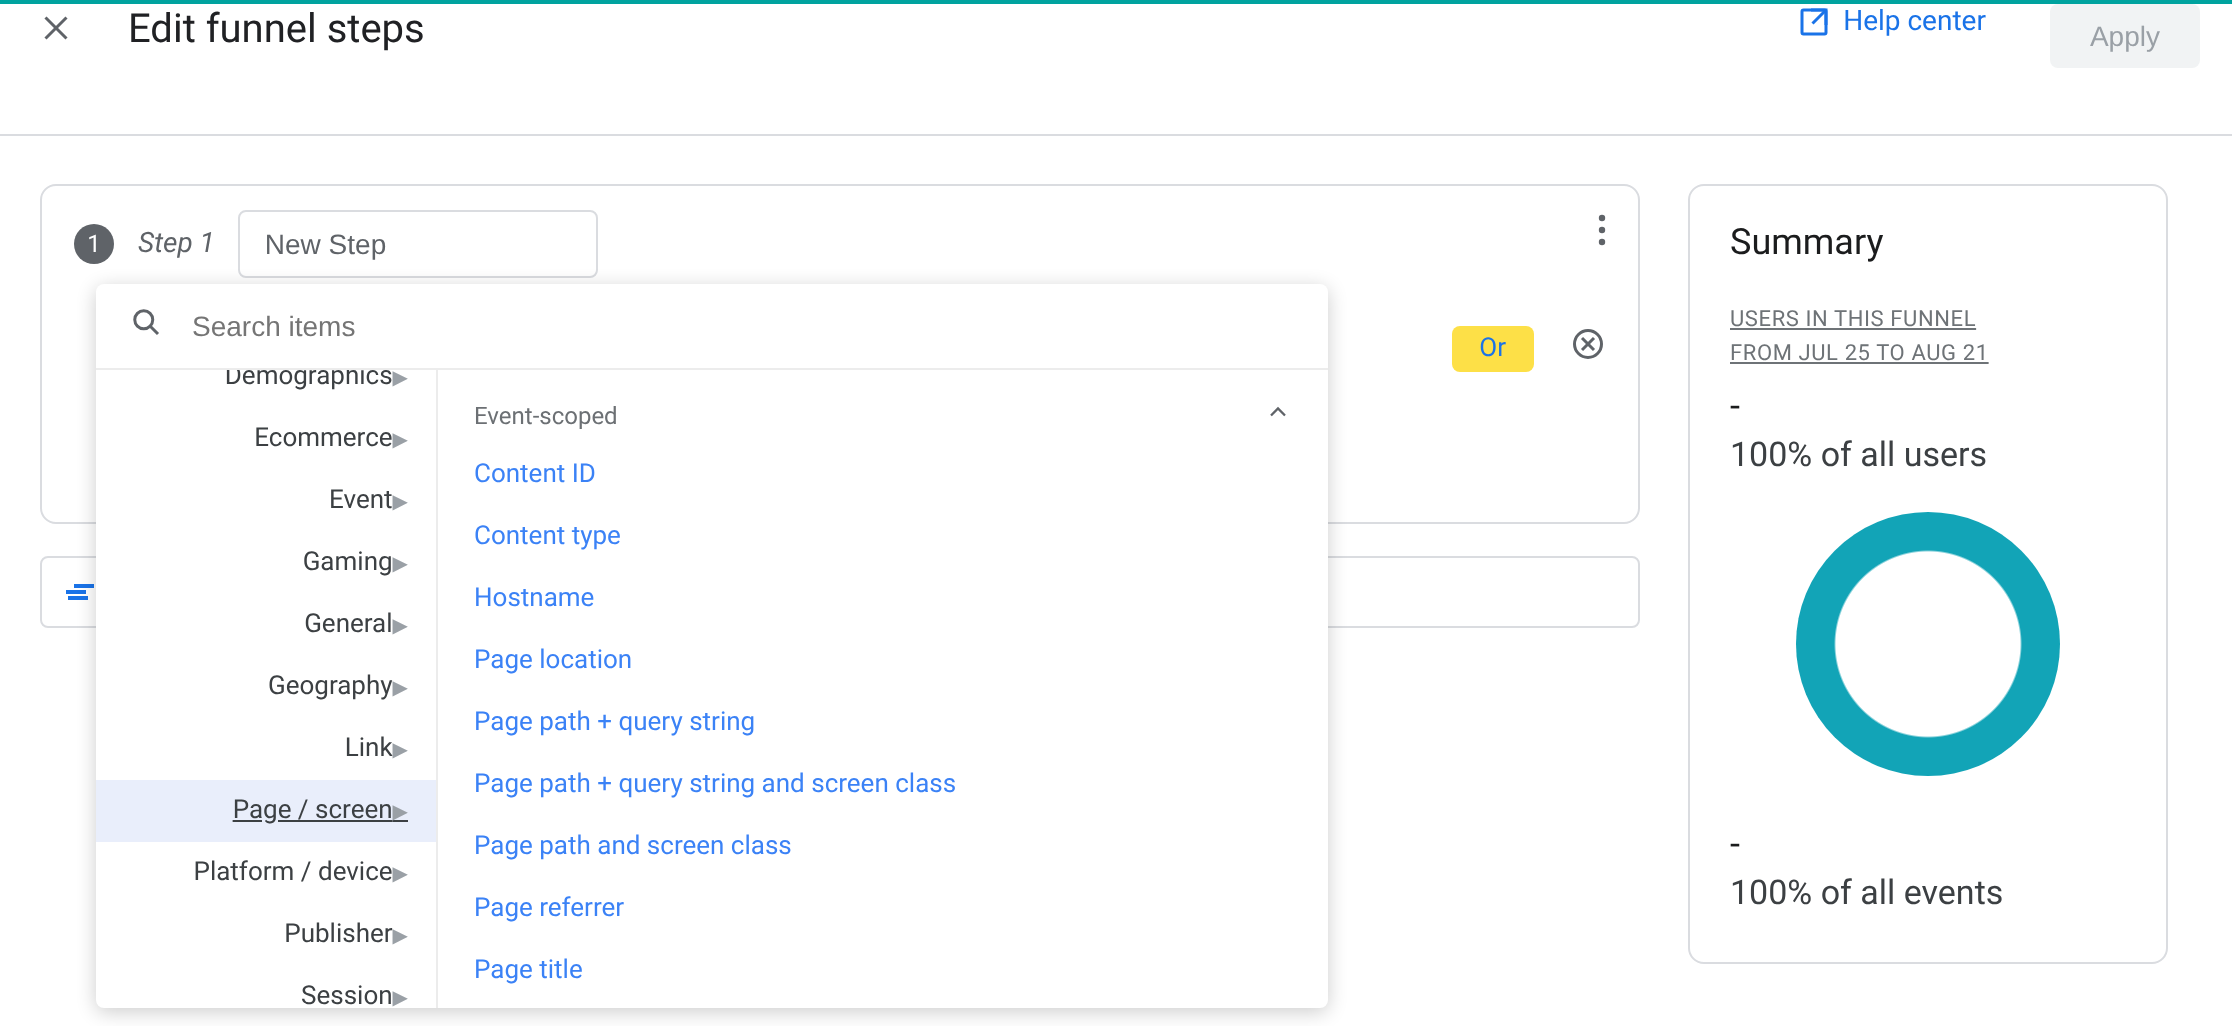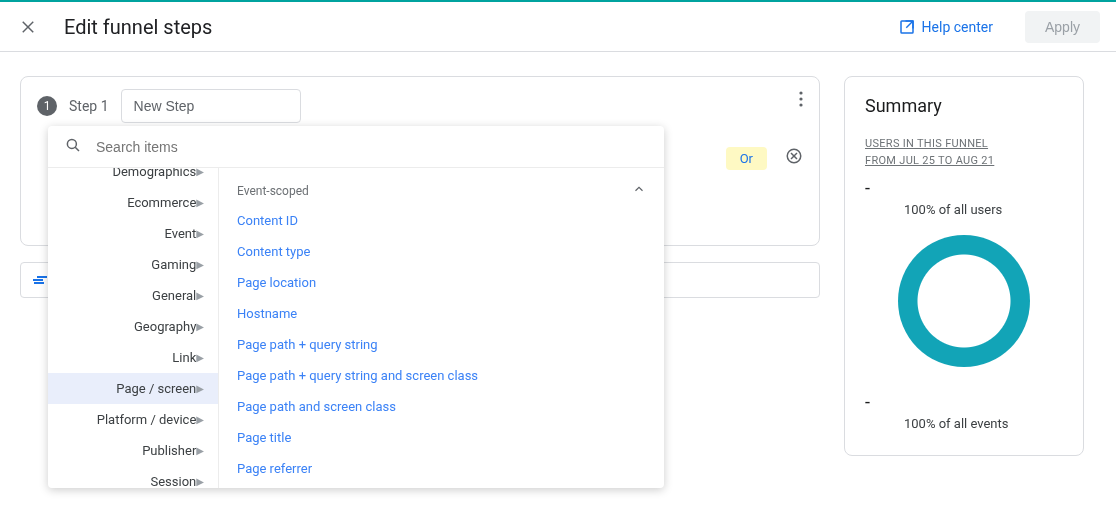--- a/index.html
+++ b/index.html
@@ -6,25 +6,25 @@
   body {
     font-family: Roboto, Arial, sans-serif;
     background: #fff;
     color: #202124;
     font-size: 14px;
     width: 1116px;
     height: 513px;
     overflow: hidden;
   }
   .topbar {
-    height: 52px;
+    height: 68px;
     border-top: 2px solid #00a39f;
     border-bottom: 1px solid #dadce0;
     display: flex;
-    align-items: center;
+    align-items: flex-start;
     padding: 0 16px;
     background: #fff;
   }
   .close-x {
     width: 24px; height: 24px;
     display:flex; align-items:center; justify-content:center;
     color:#5f6368;
     margin-right: 24px;
     cursor:pointer;
   }
@@ -68,34 +68,34 @@
     display:flex;
     align-items:center;
     gap:12px;
   }
   .step-num {
     width:20px; height:20px; border-radius:50%;
     background:#5f6368; color:#fff;
     font-size:12px;
     display:flex; align-items:center; justify-content:center;
   }
-  .step-label { color:#5f6368; font-size:14px; }
+  .step-label { color:#5f6368; font-size:14px;font-style:italic; }
   .step-input {
     border:1px solid #dadce0;
     border-radius:4px;
     padding:8px 12px;
     font-size:14px;
     width:180px;
     color:#5f6368;
   }
   .kebab { position:absolute; right:16px; top:14px; color:#5f6368; cursor:pointer; }
   .or-chip {
     position:absolute;
     right:52px; top:70px;
-    background:#fef9c3;
+    background:#fde047;
     color:#1a73e8;
     padding:4px 14px;
     border-radius:4px;
     font-size:13px;
     cursor:pointer;
   }
   .remove-cond {
     position:absolute; right:16px; top:70px; color:#5f6368; cursor:pointer;
   }
   .add-step-bar {
@@ -147,21 +147,21 @@
   .cat-row {
     position:relative;
     display:flex; align-items:center; justify-content:flex-end;
     padding:8px 14px;
     font-size:13px;
     color:#3c4043;
     cursor:pointer;
   }
   .cat-row.cut { margin-top:-12px; }
   .cat-row .chev { color:#9aa0a6; font-size:10px; }
-  .cat-row.selected { background:#e9eefb; }
+  .cat-row.selected { background:#e9eefb;text-decoration:underline; }
   .items-col {
     flex:1;
     border-left:1px solid #ececec;
     overflow-y:auto;
     position:relative;
   }
   .items-scroll { padding:4px 0 8px 0; }
   .scope-header {
     display:flex; align-items:center; justify-content:space-between;
     padding:10px 18px 6px 18px;
@@ -183,21 +183,21 @@
   .summary-panel {
     width:240px;
     border:1px solid #dadce0;
     border-radius:8px;
     padding:18px 20px 24px 20px;
     background:#fff;
   }
   .summary-title { font-size:18px; color:#1b1c1d; margin-bottom:20px; }
   .kpi-label { font-size:11px; color:#6e7377; letter-spacing:0.3px; line-height:1.5;text-decoration:underline; }
   .kpi-val { font-size:18px; color:#1b1c1d; margin:8px 0 4px 0; }
-  .kpi-sub { font-size:13px; color:#3c4043;margin-left:39px; }
+  .kpi-sub { font-size:17px; color:#3c4043; }
   .donut-wrap { display:flex; justify-content:center; margin:18px 0 24px 0; }
   .donut {
     width:132px; height:132px; border-radius:50%;
     background: radial-gradient(circle at center, #fff 46px, transparent 47px),
                 conic-gradient(#12a4b7 0deg 360deg);
   }
   .svg-ico { width:18px; height:18px; }
 </style>
 </head>
 <body>
@@ -318,27 +318,27 @@
               <span>Event-scoped</span>
               <span class="chev-up">
                 <svg width="14" height="14" viewBox="0 0 24 24" fill="none" stroke="#5f6368" stroke-width="2">
                     <polyline points="6,15 12,9 18,15"></polyline>
                   </svg>
               </span>
             </div>
             <div id="items-list">
                 <div class="item-row">Content ID</div>
                 <div class="item-row">Content type</div>
+                <div class="item-row">Hostname</div>
                 <div class="item-row">Page location</div>
-                <div class="item-row">Hostname</div>
                 <div class="item-row">Page path + query string</div>
                 <div class="item-row">Page path + query string and screen class</div>
                 <div class="item-row">Page path and screen class</div>
+                <div class="item-row">Page referrer</div>
                 <div class="item-row">Page title</div>
-                <div class="item-row">Page referrer</div>
               </div>
           </div>
         </div>
       </div>
     </div>
   </div>
 
   <div class="summary-panel">
     <div class="summary-title">Summary</div>
     <div class="kpi-label">USERS IN THIS FUNNEL</div>

